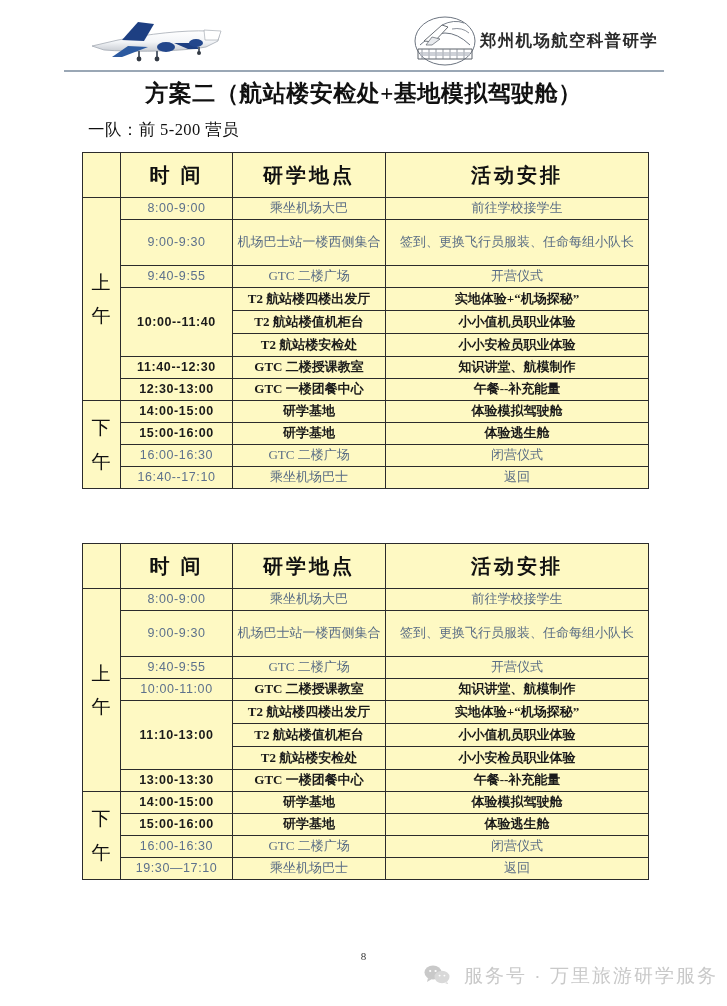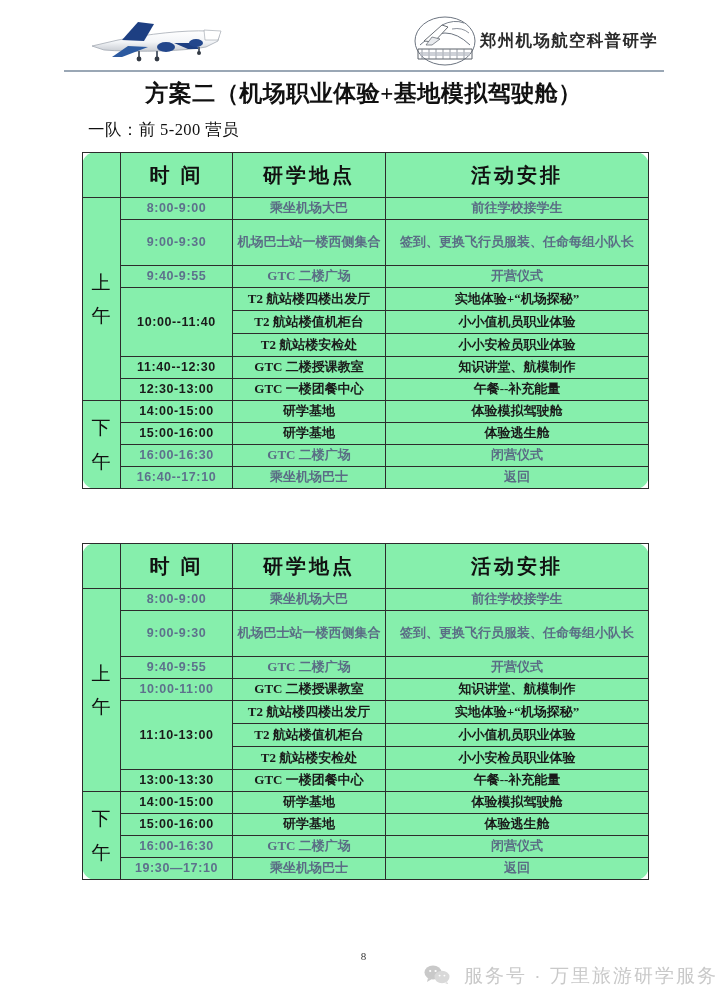--- a/index.html
+++ b/index.html
@@ -51,22 +51,21 @@
     font-size:16.5px;color:#111;letter-spacing:0.4px;
   }
   #cap1{left:88px;top:119px;}
   #cap2{left:88px;top:516px;}
 
   
   .sched{
     position:absolute;
     border-collapse:collapse;
     table-layout:fixed;
-    background:#86efac;
-    border-radius:14px;
+    background:#fef9c3;
   }
   #tbl1{left:82px;top:152px;width:566px;}
   #tbl2{left:82px;top:543px;width:566px;}
 
   .sched td, .sched th{
     border:1px solid #2c2c2c;
     padding:0;
     vertical-align:middle;
     text-align:center;
     font-family:"Liberation Serif", serif;
@@ -88,21 +87,21 @@
   }
   .daypart .dp-in{display:block;}
 
   .cell{
     font-size:13px;
     line-height:1.45;
     padding:4px 3px;
     color:#1a1a1a;
     font-weight:700;
   }
-  .cell.blue{color:#5a6d85;font-weight:700;margin-left:28px;}
+  .cell.blue{color:#5a6d85;font-weight:400;margin-left:28px;}
   .cell.time{letter-spacing:0.6px;font-family:"Liberation Sans", sans-serif;font-size:12.5px;}
   .cell.time.blue{color:#5d718c;}
   .r-short{height:22px;}
   .r-tall{height:46px;}
   .r-mid{height:23px;}
 
   
   .pagenum{
     position:absolute;left:0;top:950px;width:727px;text-align:center;
     font-family:"Liberation Serif", serif;font-size:11px;color:#333;
@@ -162,21 +161,21 @@
           <path d="M30,10 Q42,4 52,8" fill="none" stroke="#6c7480" stroke-width="0.9"></path>
           <path d="M40,14 Q50,12 57,18" fill="none" stroke="#6c7480" stroke-width="0.8"></path>
         </svg>
       </span>
       <span class="logo-text">郑州机场航空科普研学</span>
     </div>
 
     <div class="rule"></div>
   </div>
 
-  <div class="doc-title">方案二（机场职业体验+基地模拟驾驶舱）</div>
+  <div class="doc-title">方案二（航站楼安检处+基地模拟驾驶舱）</div>
 
   <div class="caption" id="cap1">一队：前 5-200 营员</div>
   <table class="sched" id="tbl1">
     <colgroup>
       <col class="col-daypart">
         <col class="col-time">
         <col class="col-place">
         <col class="col-act">
     </colgroup>
     <tbody id="tbody1">

